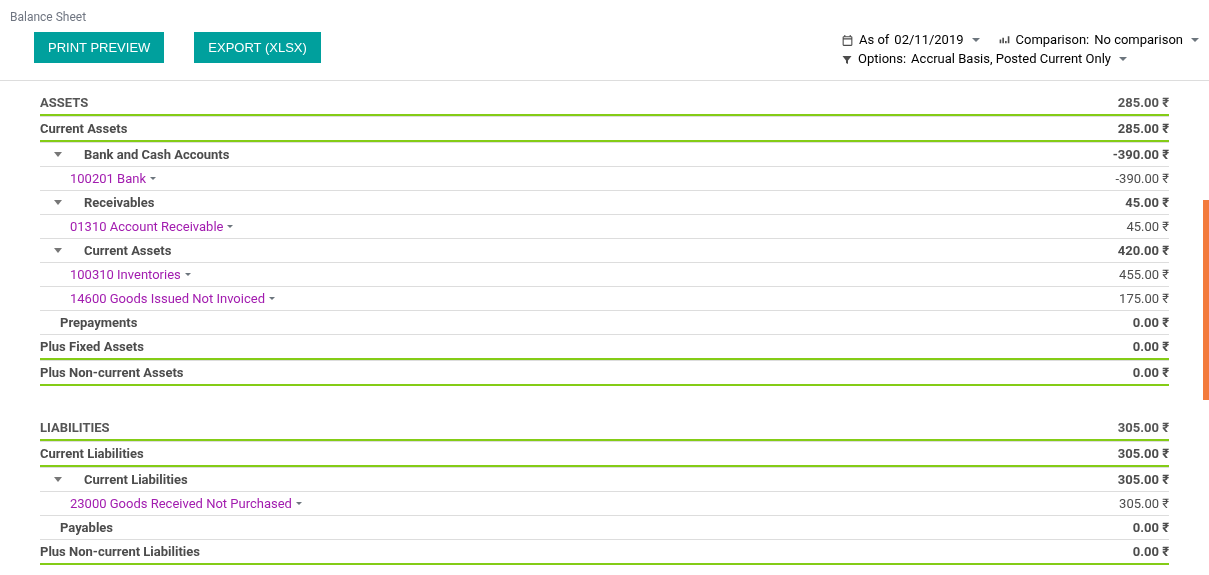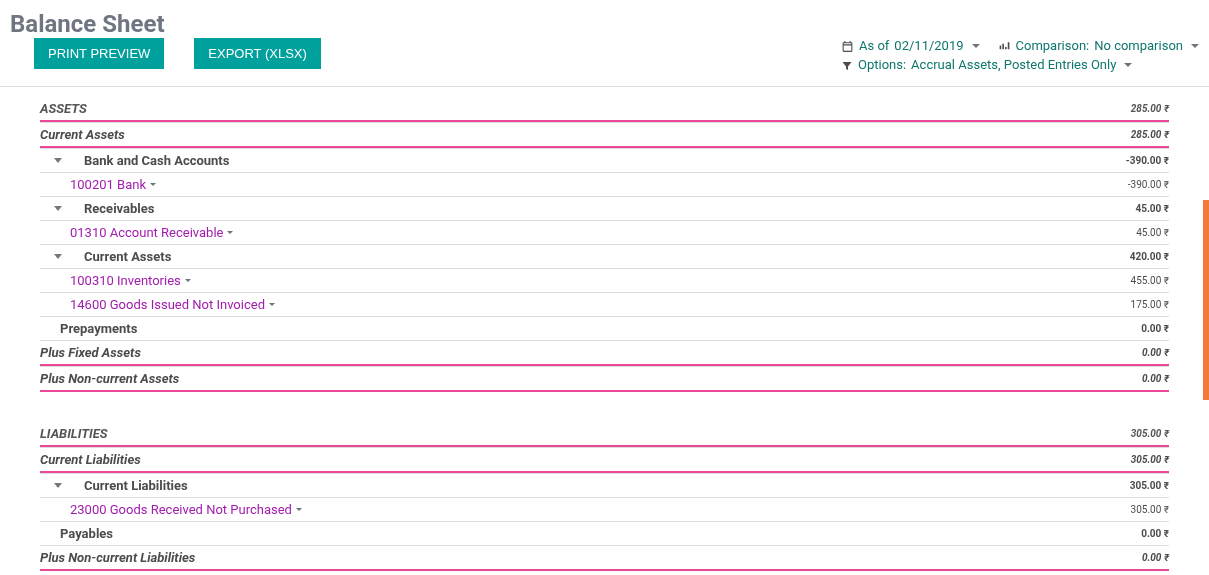--- a/index.html
+++ b/index.html
@@ -11,43 +11,44 @@
     width: 1209px;
     height: 575px;
     overflow: hidden;
     position: relative;
   }
   .header {
     padding: 10px 10px 10px 10px;
     border-bottom: 1px solid #ddd;
   }
   .title {
-    font-size: 24px;
+    font-size: 12px;
     color: #6f7581;
-    font-weight: 700;
+    font-weight: 400;
+    margin-bottom: 8px;
   }
   .toolbar-row {
     display: flex;
     justify-content: space-between;
     align-items: flex-start;
   }
   .btn-group { display: flex; gap: 6px; }
   .btn {
     background: #00a09d;
     color: #fff;
     border: none;
     padding: 8px 14px;
     font-size: 13px;
     font-weight: 500;
     cursor: pointer;
     margin-left: 24px;
   }
   .filters {
     text-align: left;
-    color: #0f766e;
+    color: #000000;
     font-size: 13px;
   }
   .filter-line {
     display: flex;
     gap: 18px;
     margin-bottom: 4px;
   }
   .filter-item {
     display: inline-flex;
     align-items: center;
@@ -75,31 +76,31 @@
     padding: 10px 40px 20px 40px;
   }
   .row {
     display: flex;
     justify-content: space-between;
     align-items: center;
     border-top: 1px solid #ddd;
     padding: 4px 0;
     min-height: 23px;
   }
-  .row.thick-under { border-bottom: 2px solid #ec4899; font-style: italic; }
+  .row.thick-under { border-bottom: 2px solid #84cc16; }
   .row.first { border-top: none; }
   .label {
     display: flex;
     align-items: center;
   }
   .amount {
     text-align: right;
     white-space: nowrap;
     color: #4c4c4c;
-    font-size: 10px;
+    font-size: 13px;
   }
   .section-head .label,
   .section-head .amount {
     font-weight: 700;
     color: #555;
   }
   .bold .label,
   .bold .amount {
     font-weight: 700;
     color: #4c4c4c;
@@ -162,21 +163,21 @@
         </span>
       </div>
       <div class="filter-line">
         <span class="filter-item">
           <span>
             <svg width="12" height="12" viewBox="0 0 24 24" fill="#4c4c4c">
                 <path d="M3 4h18l-7 9v7l-4-2v-5L3 4z"></path>
               </svg>
           </span>
           <span>Options:</span>
-          <span>Accrual Assets, Posted Entries Only</span>
+          <span>Accrual Basis, Posted Current Only</span>
           <span class="caret"></span>
         </span>
       </div>
     </div>
   </div>
 </div>
 
 <div class="report">
 
   <div class="row first section-head thick-under">

